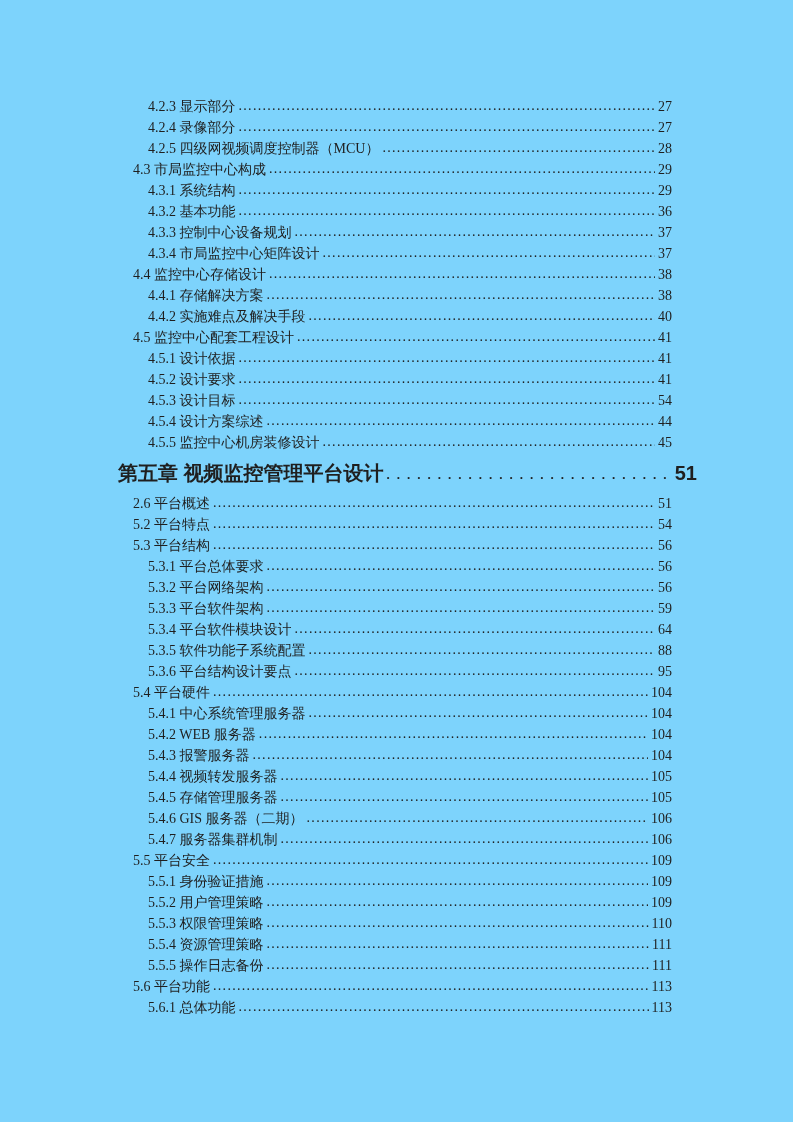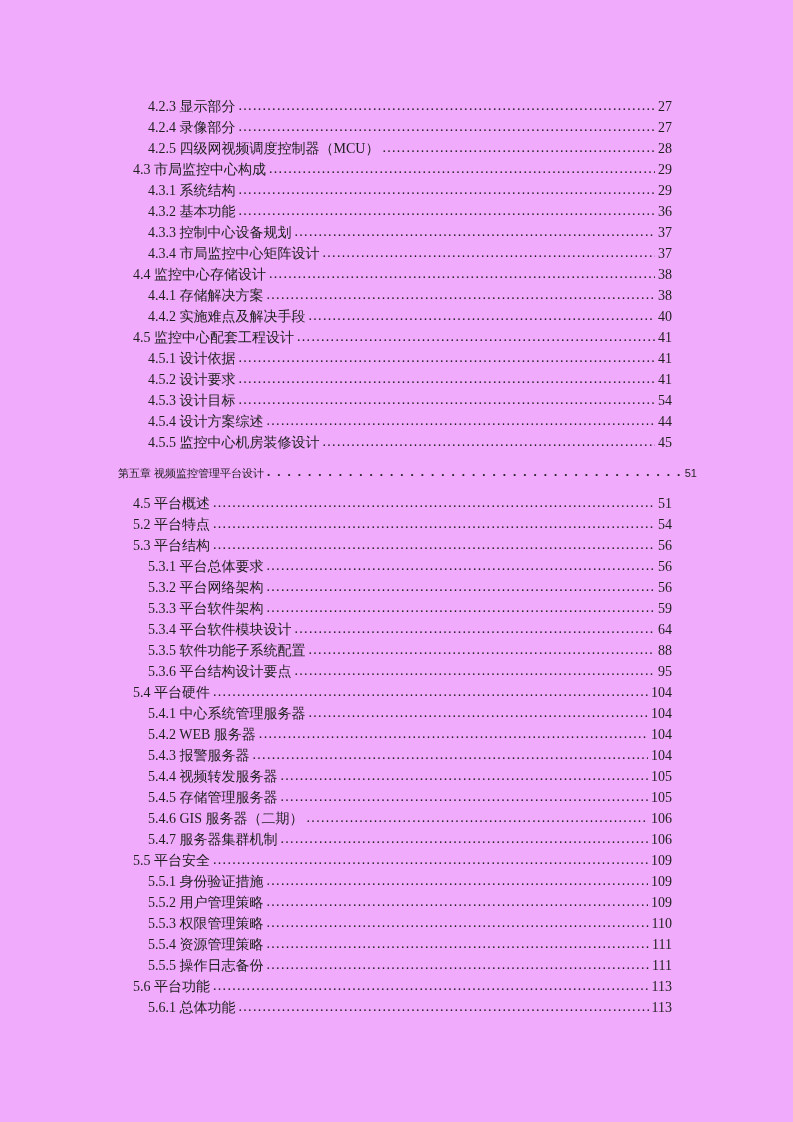--- a/index.html
+++ b/index.html
@@ -4,21 +4,21 @@
 <style>
   html, body {
     margin: 0;
     padding: 0;
     background: #ffffff;
   }
   .page {
     position: relative;
     width: 793px;
     height: 1122px;
-    background: #f0abfc;
+    background: #7dd3fc;
     overflow: hidden;
     font-family: "Liberation Serif", "DejaVu Serif", serif;
     color: #1f1f1f;
   }
   .toc {
     padding-top: 96px;
   }
   .toc-row {
     display: flex;
     align-items: baseline;
@@ -34,22 +34,22 @@
   }
   .toc-row.level-3 {
     padding-left: 148px;
     padding-right: 121px;
   }
   .toc-row.level-1 {
     padding-left: 118px;
     padding-right: 96px;
     height: 24px;
     line-height: 24px;
-    font-size: 11px;
-    font-weight: normal;
+    font-size: 20px;
+    font-weight: bold;
     margin-top: 8px;
     margin-bottom: 8px;
     font-family: "Liberation Sans", "DejaVu Sans", sans-serif;
   }
   .toc-label {
     flex: 0 0 auto;
     white-space: nowrap;
   }
   .toc-dots {
     flex: 1 1 auto;
@@ -167,21 +167,21 @@
         <span class="toc-label">4.5.5 监控中心机房装修设计</span>
         <span class="toc-dots"></span>
         <span class="toc-page">45</span>
       </div>
       <div class="toc-row level-1">
         <span class="toc-label">第五章 视频监控管理平台设计</span>
         <span class="toc-dots"></span>
         <span class="toc-page">51</span>
       </div>
       <div class="toc-row level-2">
-        <span class="toc-label">4.5 平台概述</span>
+        <span class="toc-label">2.6 平台概述</span>
         <span class="toc-dots"></span>
         <span class="toc-page">51</span>
       </div>
       <div class="toc-row level-2">
         <span class="toc-label">5.2 平台特点</span>
         <span class="toc-dots"></span>
         <span class="toc-page">54</span>
       </div>
       <div class="toc-row level-2">
         <span class="toc-label">5.3 平台结构</span>

